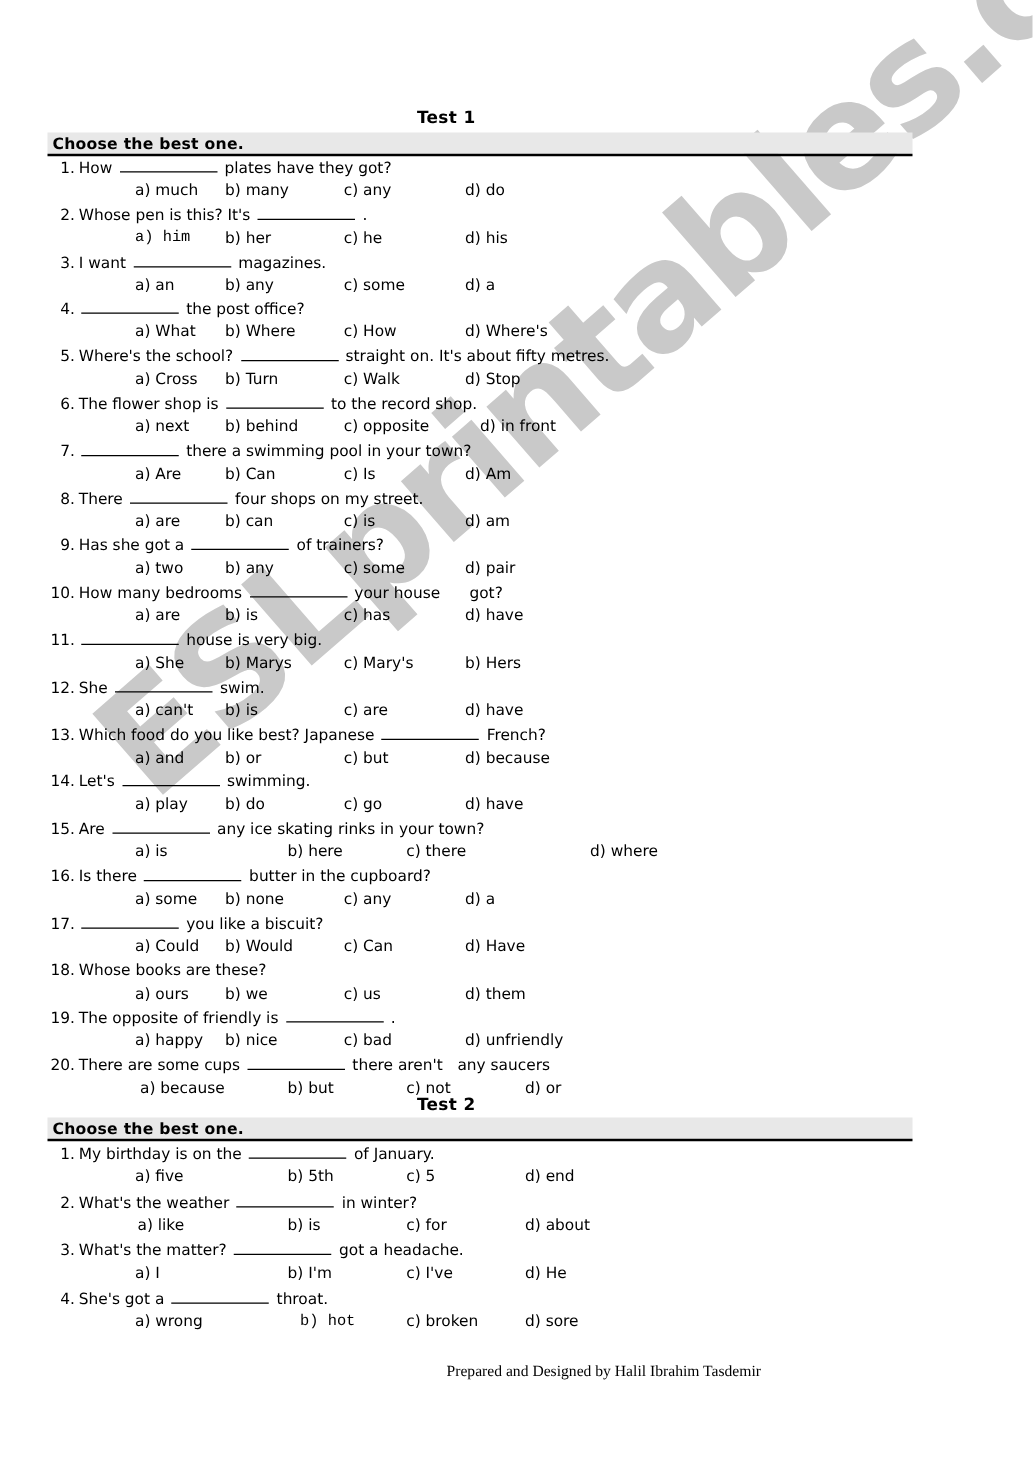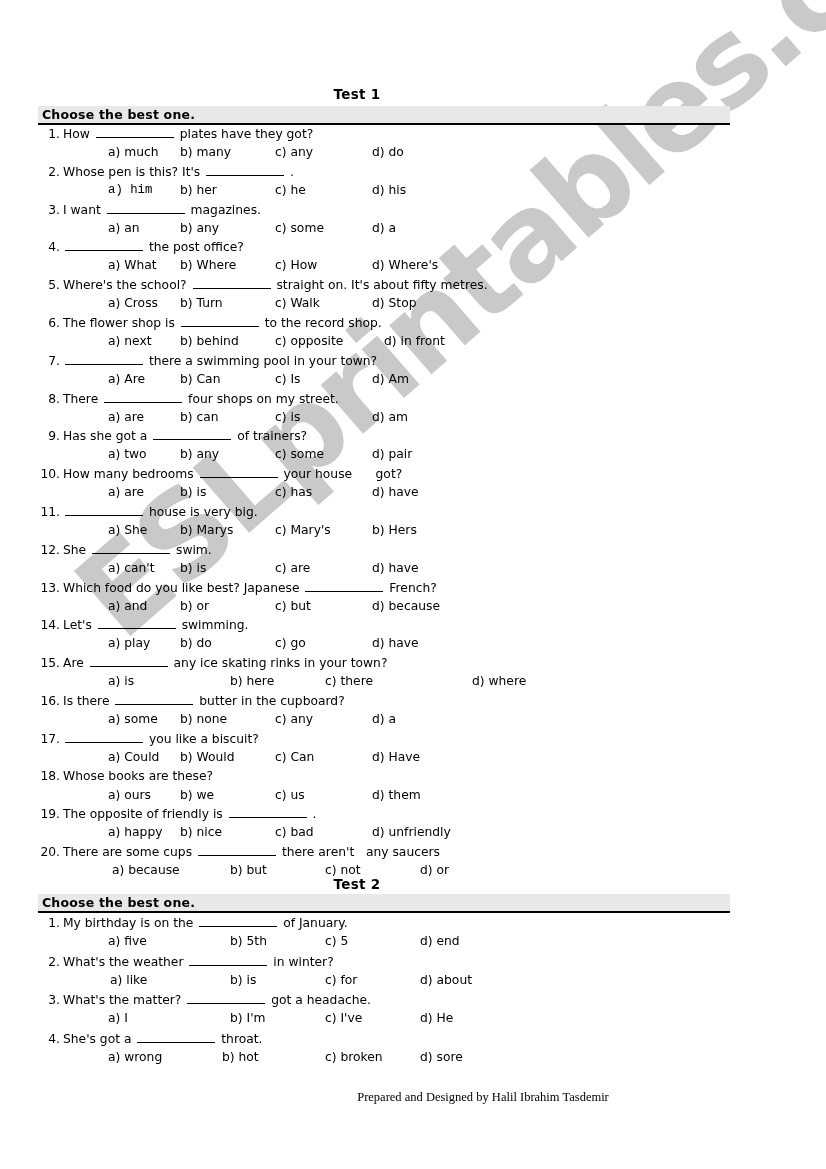--- a/index.html
+++ b/index.html
@@ -362,21 +362,21 @@
       <div class="q-line" style="top: 992px;"><span class="q-num">3.</span><span>What's the matter? </span><span class="blank" style="width: 78px;"></span><span style="white-space: pre;"> got a headache.</span></div>
       <div class="opt-line" style="top: 1011px;">
         <span class="opt" style="left: 108px;">a) I</span>
         <span class="opt" style="left: 230px;">b) I'm</span>
         <span class="opt" style="left: 325px;">c) I've</span>
         <span class="opt" style="left: 420px;">d) He</span>
       </div>
       <div class="q-line" style="top: 1030.5px;"><span class="q-num">4.</span><span>She's got a </span><span class="blank" style="width: 78px;"></span><span style="white-space: pre;"> throat.</span></div>
       <div class="opt-line" style="top: 1049.5px;">
         <span class="opt" style="left: 108px;">a) wrong</span>
-        <span class="opt" style="left: 222px;">b) hot</span>
+        <span class="opt" style="left: 240px; font-family: Liberation Mono, monospace;">b) hot</span>
         <span class="opt" style="left: 325px;">c) broken</span>
         <span class="opt" style="left: 420px;">d) sore</span>
       </div>
     </div>
 
   <div class="doc-footer">Prepared and Designed by Halil Ibrahim Tasdemir</div>
 
 </div>
 
 </body></html>

